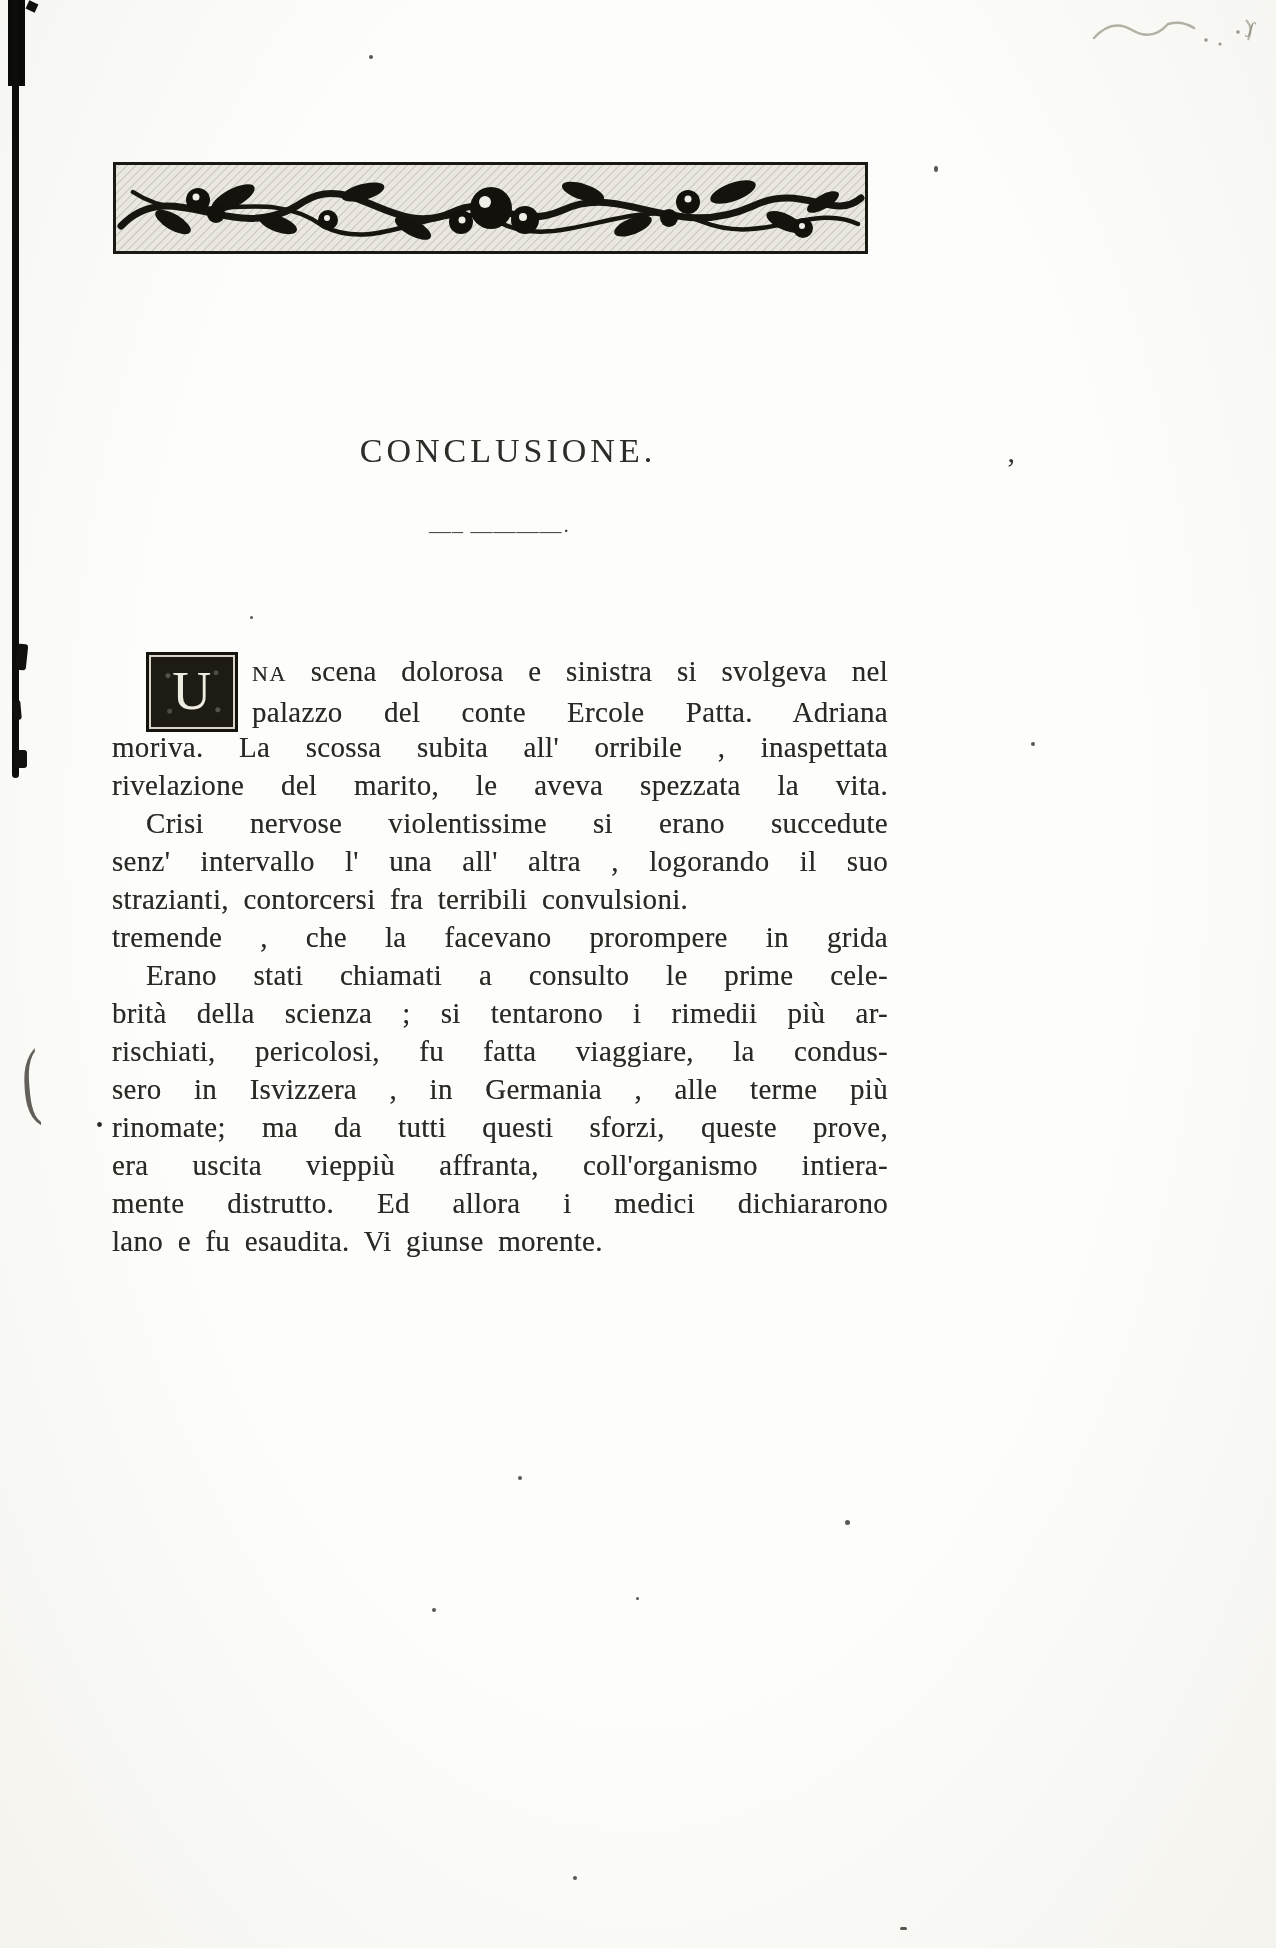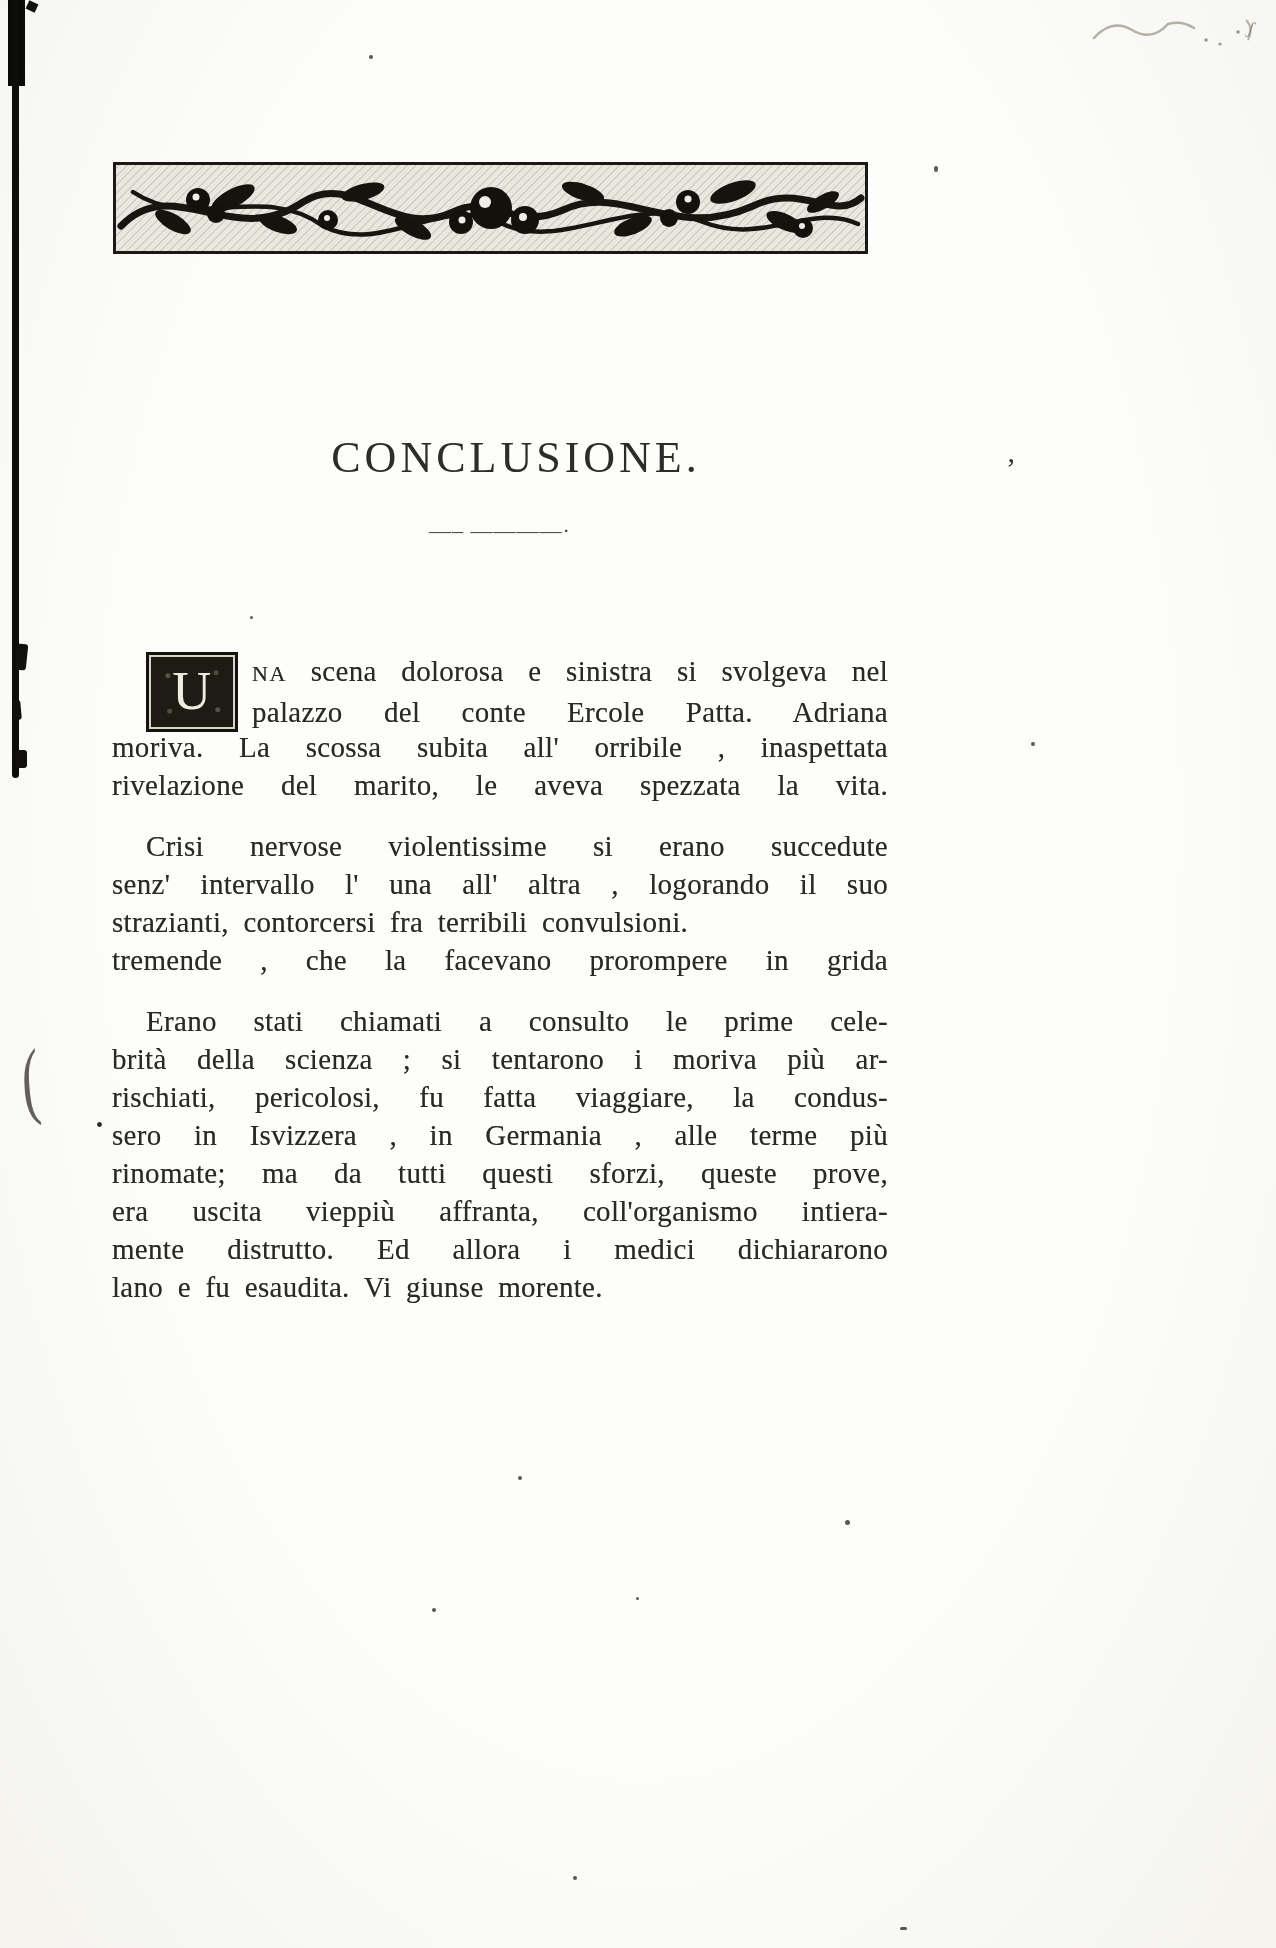--- a/index.html
+++ b/index.html
@@ -26,23 +26,23 @@
 
   .ornament {
     position: absolute;
     left: 1px; top: 162px;
     width: 755px; height: 92px;
   }
   .ornament svg { display: block; width: 100%; height: 100%; }
 
   .heading {
     position: absolute;
-    top: 432px; left: 16px; width: 100%;
+    top: 432px; left: 8px; width: 100%;
     text-align: center;
-    font-size: 44px;
+    font-size: 34px;
     letter-spacing: 4px;
     color: #2e2c26;
   }
 
   .divider {
     position: absolute;
     top: 518px; left: 0; width: 100%;
     text-align: center;
     font-size: 22px;
     color: #45423a;
@@ -61,21 +61,21 @@
 
   .line {
     text-align: justify;
     text-align-last: justify;
     white-space: normal;
   }
   .line.end {
     text-align-last: left;
     word-spacing: 7px;
   }
-  .line.indent { text-indent: 34px; margin-top: 23px; }
+  .line.indent { text-indent: 34px; }
 
   .p1-top {
     display: flex;
     align-items: flex-start;
     height: 76px;
     padding-left: 34px;
   }
   .p1-lines { flex: 1; min-width: 0; }
 
   .dropcap {
@@ -233,21 +233,21 @@
 
       <div class="paragraph">
         <div class="line indent">Crisi nervose violentissime si erano succedute</div>
         <div class="line">senz' intervallo l' una all' altra , logorando il suo</div>
         <div class="line end">strazianti, contorcersi fra terribili convulsioni.</div>
         <div class="line">tremende , che la facevano prorompere in grida</div>
       </div>
 
       <div class="paragraph">
         <div class="line indent">Erano stati chiamati a consulto le prime cele-</div>
-        <div class="line">brità della scienza ; si tentarono i moriva più ar-</div>
+        <div class="line">brità della scienza ; si tentarono i rimedii più ar-</div>
         <div class="line">rischiati, pericolosi, fu fatta viaggiare, la condus-</div>
         <div class="line">sero in Isvizzera , in Germania , alle terme più</div>
         <div class="line">rinomate; ma da tutti questi sforzi, queste prove,</div>
         <div class="line">era uscita vieppiù affranta, coll'organismo intiera-</div>
         <div class="line">mente distrutto. Ed allora i medici dichiararono</div>
       </div>
 
       <div class="paragraph">
         <div class="line end">lano e fu esaudita. Vi giunse morente.</div>
       </div>

